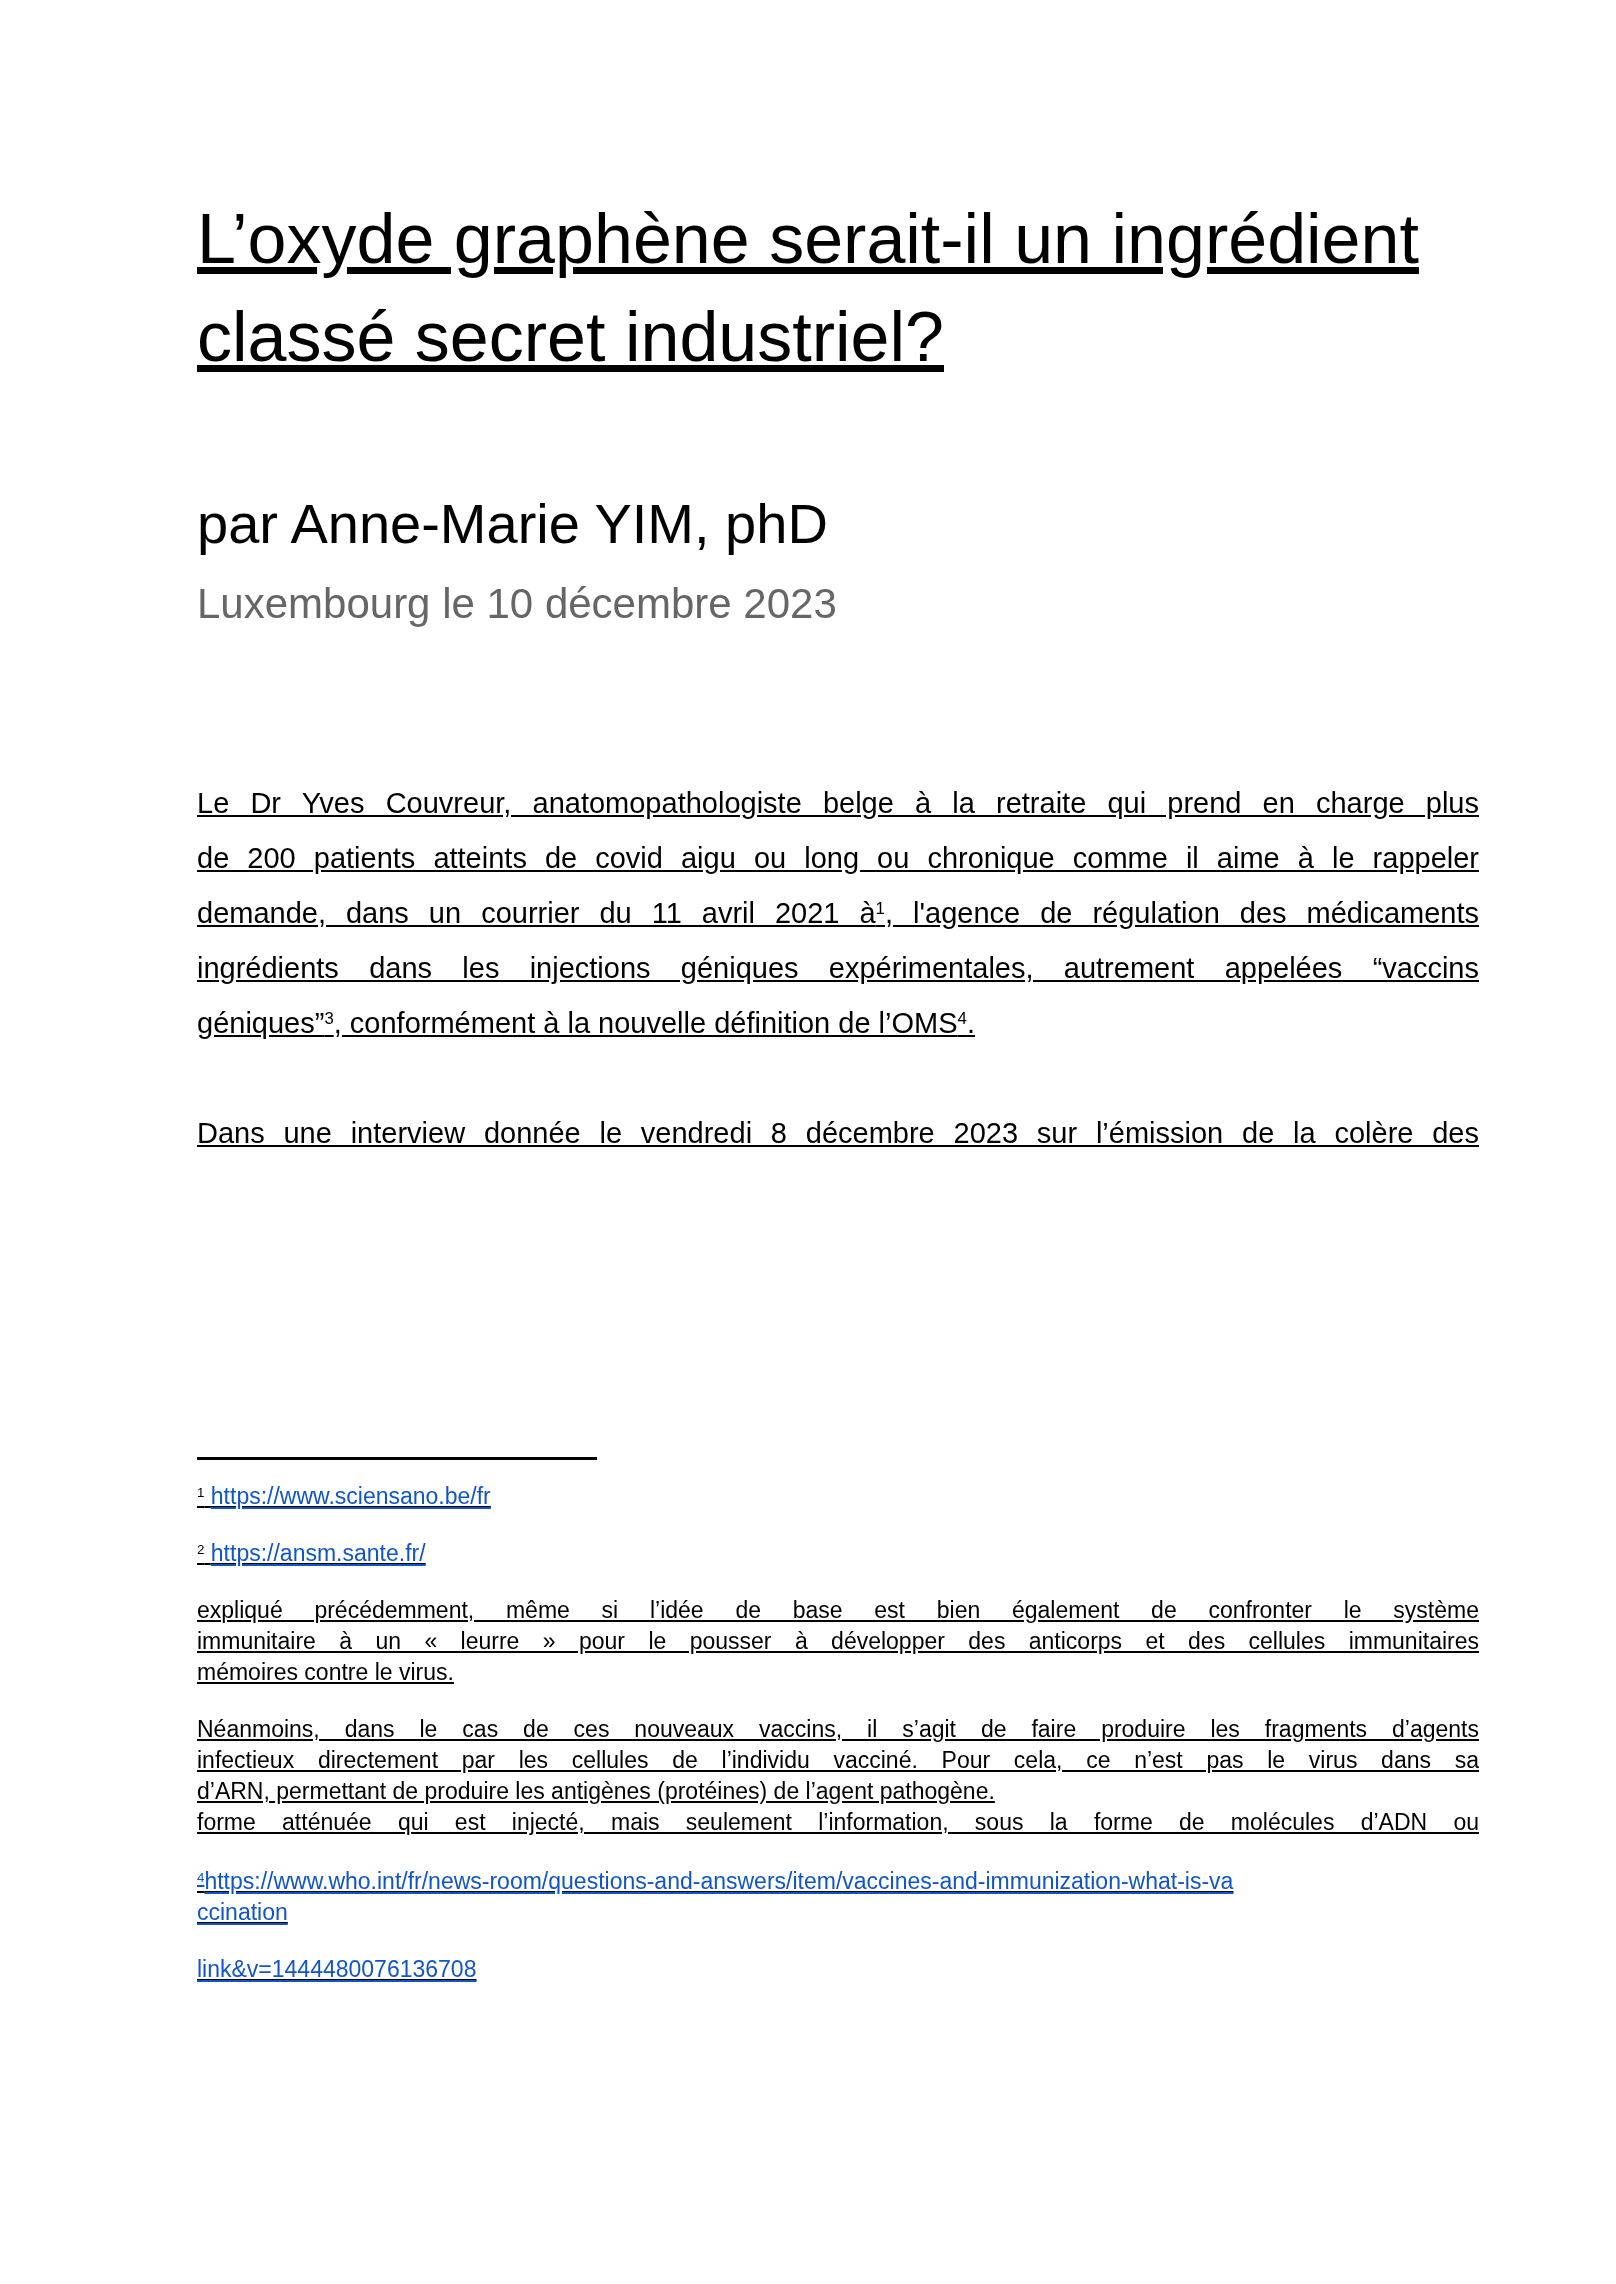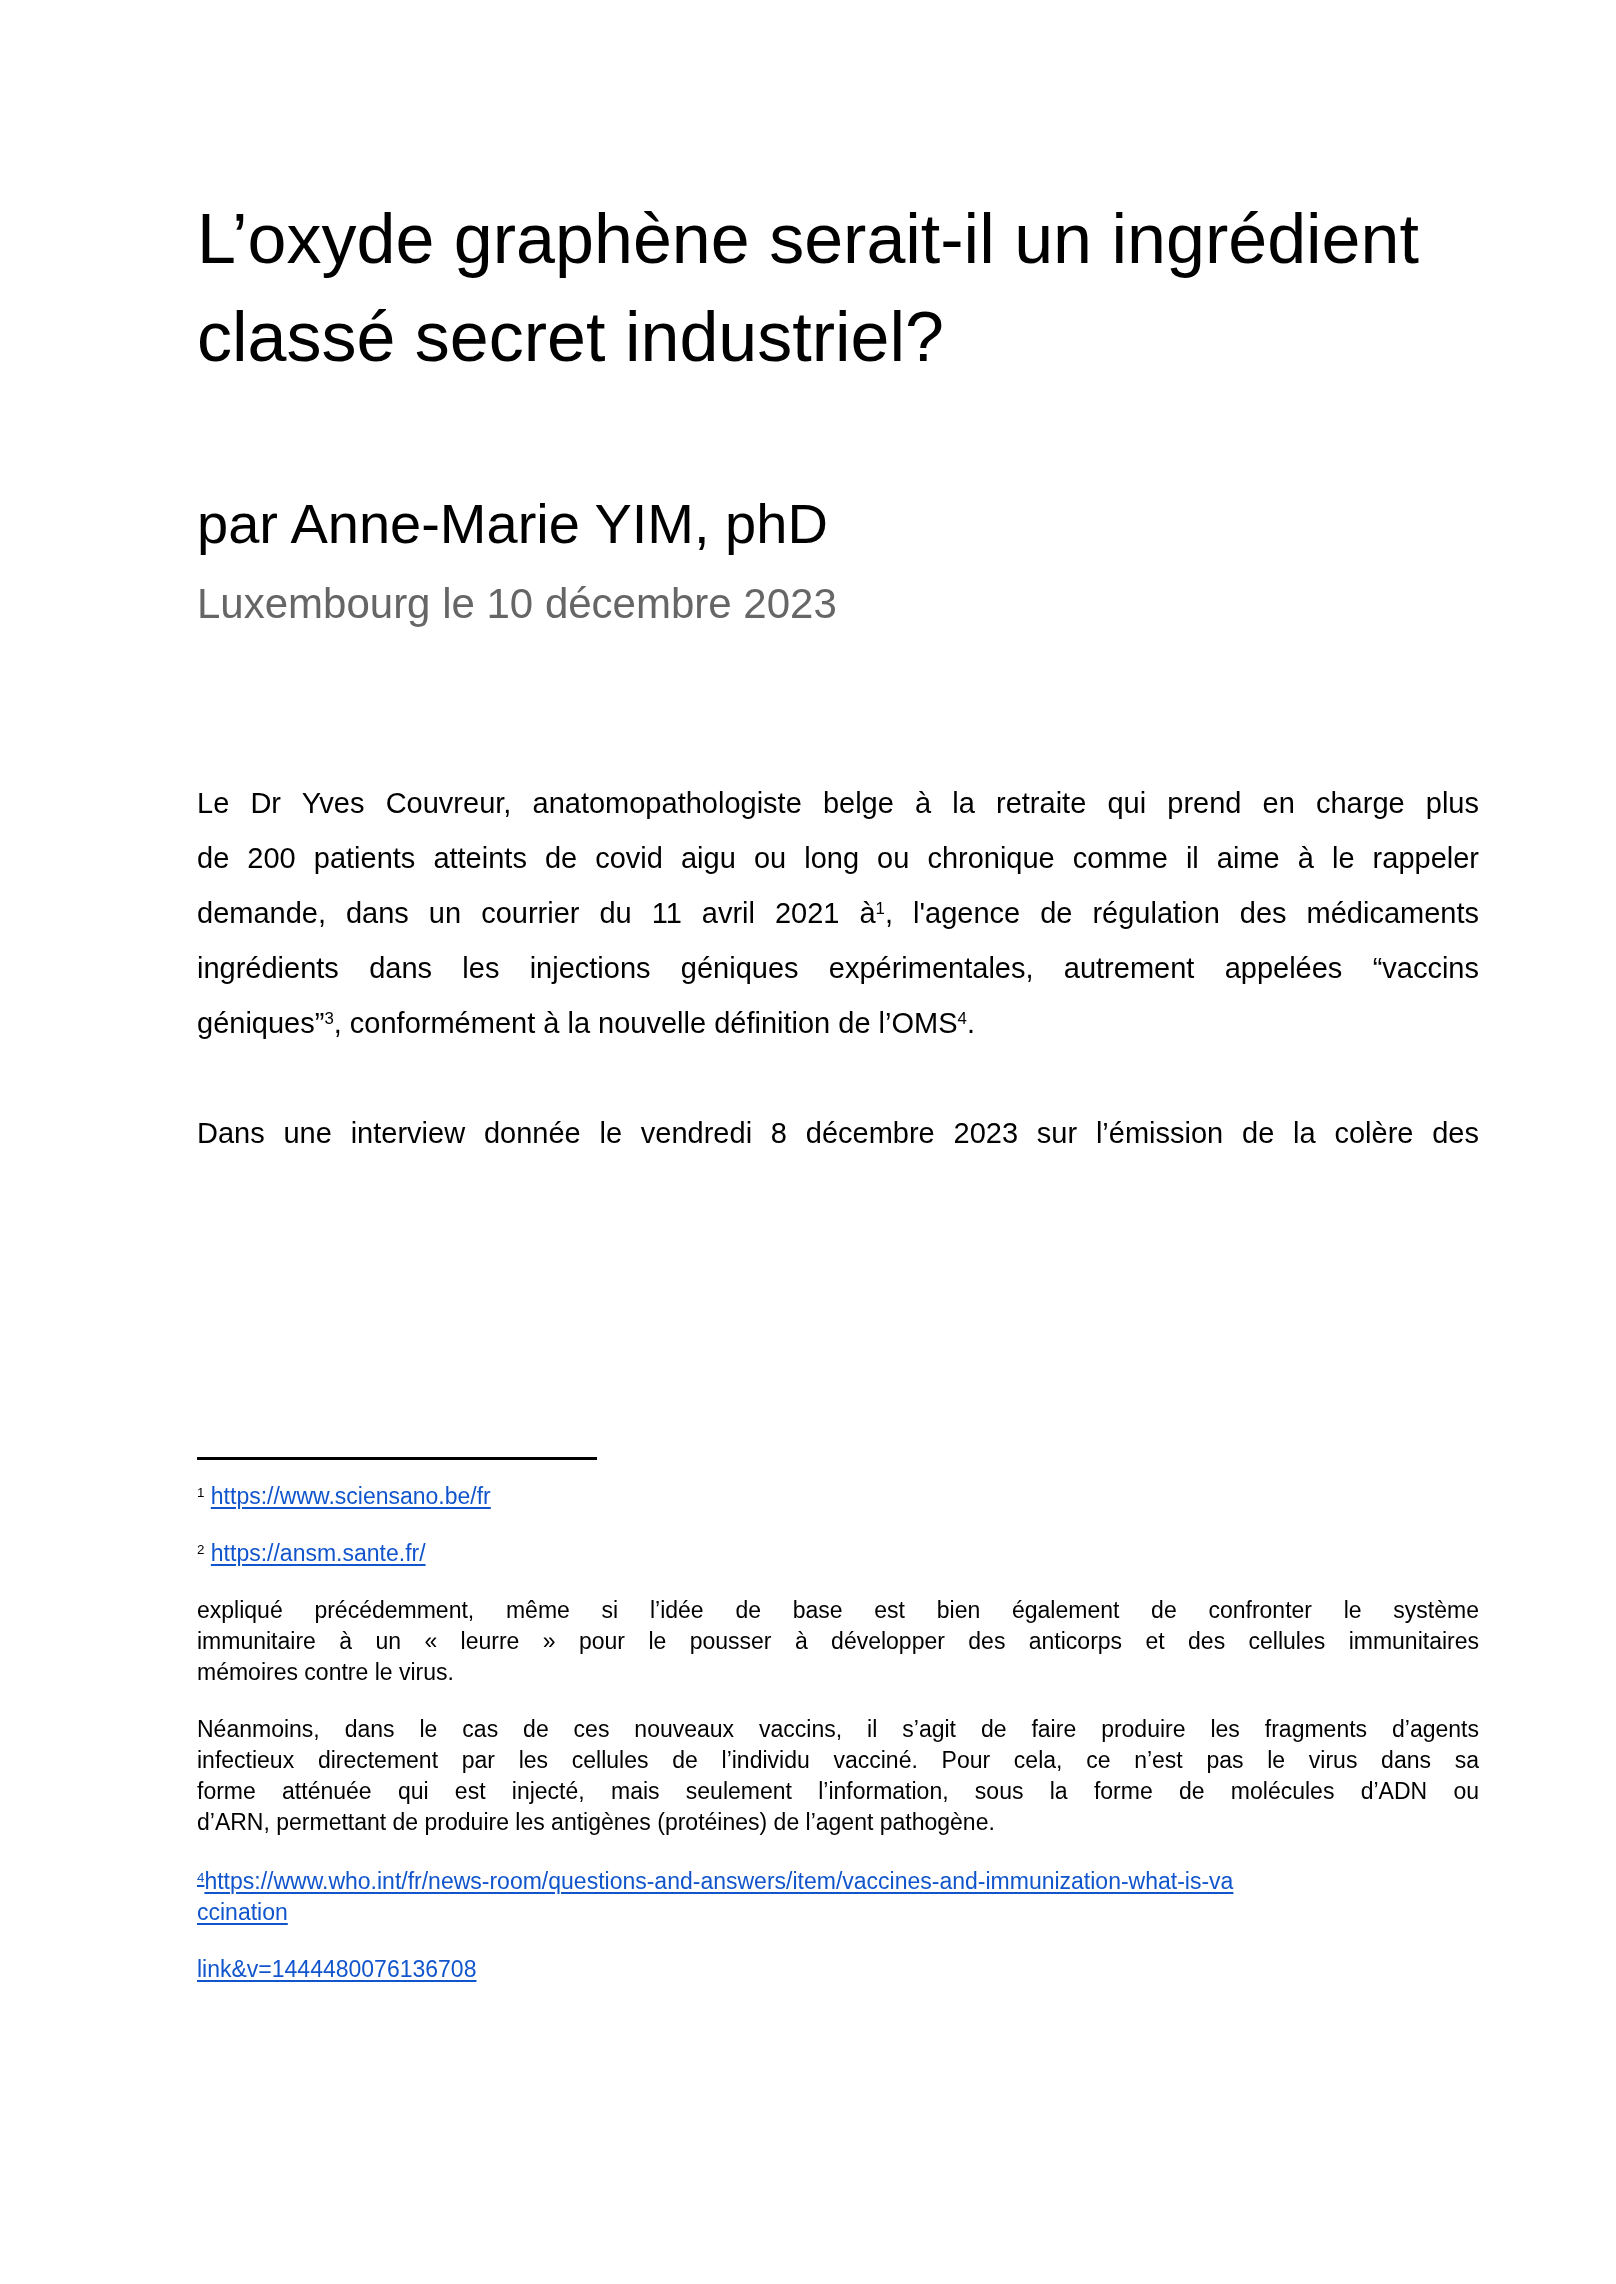--- a/index.html
+++ b/index.html
@@ -19,21 +19,21 @@
   .dateline{top:574px;font-size:42px;line-height:59px;font-weight:400;color:var(--date-color,#666);}
 
   .body-text{top:776px;font-size:29px;line-height:55px;}
   .body-text .paragraph{margin:0 0 55px 0;}
 
   .footnotes{top:1457px;font-size:23px;line-height:31px;}
   .fn-separator{width:400px;border-top:3.3px solid #000;margin:0 0 21px 0;}
   .fn-block{margin:0 0 26px 0;}
   .fn-block.fn-gap-large{margin-top:28px;}
 
-  .line{text-align:left;}
+  .line{text-align:left;text-decoration:underline;}
   .line.jl{text-align:justify;text-align-last:justify;}
 
   sup{font-size:58%;line-height:0;vertical-align:baseline;position:relative;top:-0.55em;}
 
   .lnk{
     color:var(--link-color,#1155cc);
     text-decoration:underline;
     text-decoration-thickness:2px;
     text-underline-offset:3.3px;
   }
@@ -74,22 +74,22 @@
         <div class="line"><sup>2</sup><span> </span><span class="lnk">https://ansm.sante.fr/</span></div>
       </div>
     <div class="fn-block">
         <div class="line jl"><span>expliqué précédemment, même si l’idée de base est bien également de confronter le système</span></div>
         <div class="line jl"><span>immunitaire à un « leurre » pour le pousser à développer des anticorps et des cellules immunitaires</span></div>
         <div class="line"><span>mémoires contre le virus.</span></div>
       </div>
     <div class="fn-block">
         <div class="line jl"><span>Néanmoins, dans le cas de ces nouveaux vaccins, il s’agit de faire produire les fragments d’agents</span></div>
         <div class="line jl"><span>infectieux directement par les cellules de l’individu vacciné. Pour cela, ce n’est pas le virus dans sa</span></div>
+        <div class="line"><span>d’ARN, permettant de produire les antigènes (protéines) de l’agent pathogène.</span></div>
         <div class="line jl"><span>forme atténuée qui est injecté, mais seulement l’information, sous la forme de molécules d’ADN ou</span></div>
-        <div class="line"><span>d’ARN, permettant de produire les antigènes (protéines) de l’agent pathogène.</span></div>
       </div>
     <div class="fn-block fn-gap-large">
         <div class="line"><sup class="lnk">4</sup><span class="lnk">https://www.who.int/fr/news-room/questions-and-answers/item/vaccines-and-immunization-what-is-va</span></div>
         <div class="line"><span class="lnk">ccination</span></div>
       </div>
     <div class="fn-block">
         <div class="line"><span class="lnk">link&amp;v=1444480076136708</span></div>
       </div>
   </div>
 

